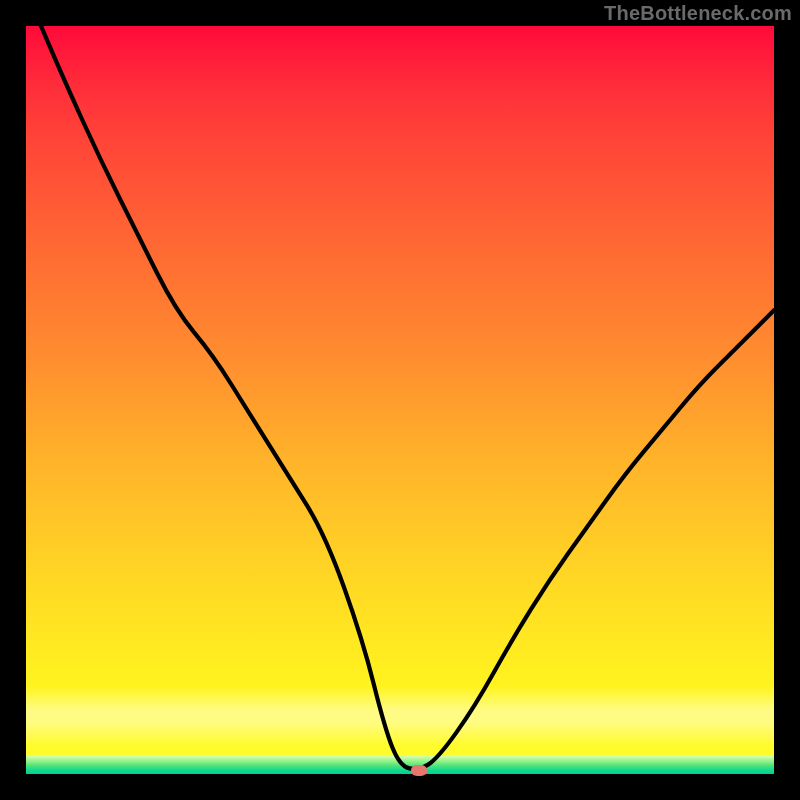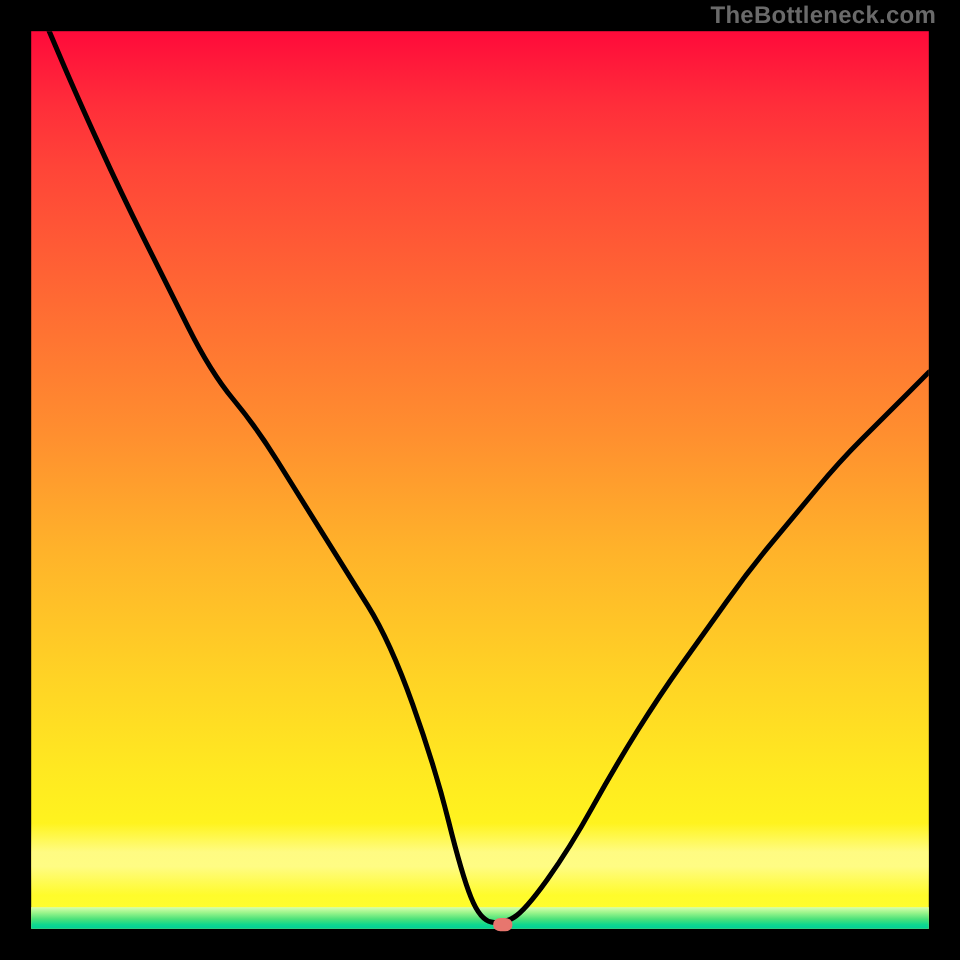--- a/index.html
+++ b/index.html
@@ -67,21 +67,21 @@
       #d8ffb0 0%,
       #9cf58c 25%,
       #4de27a 55%,
       #10d98e 80%,
       #00cf9a 100%
     );
   }
   .watermark {
     position: absolute;
     top: 2px;
-    right: 20px;
+    right: 8px;
     color: #6a6a6a;
     font-size: 20px;
     font-weight: 600;
     letter-spacing: 0.2px;
   }
   svg.curve {
     position: absolute;
     left: 26px;
     top: 26px;
     width: 748px;

